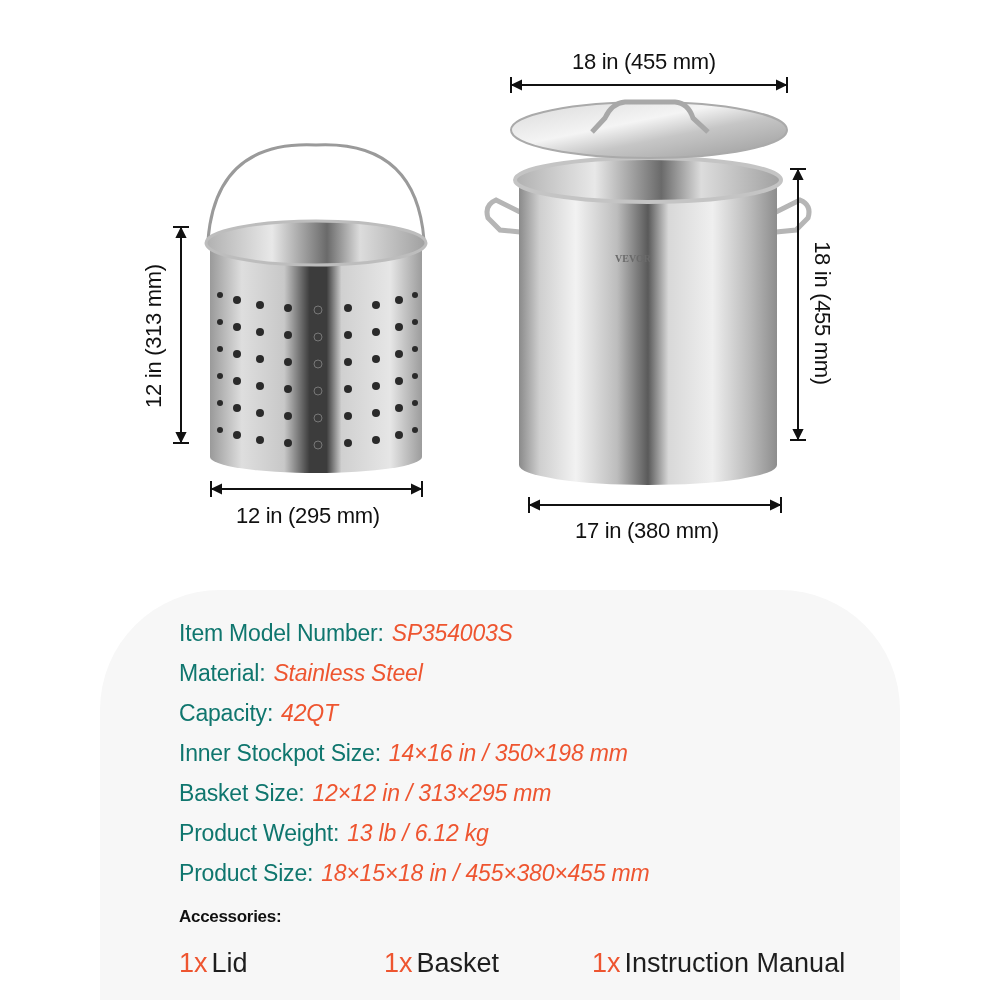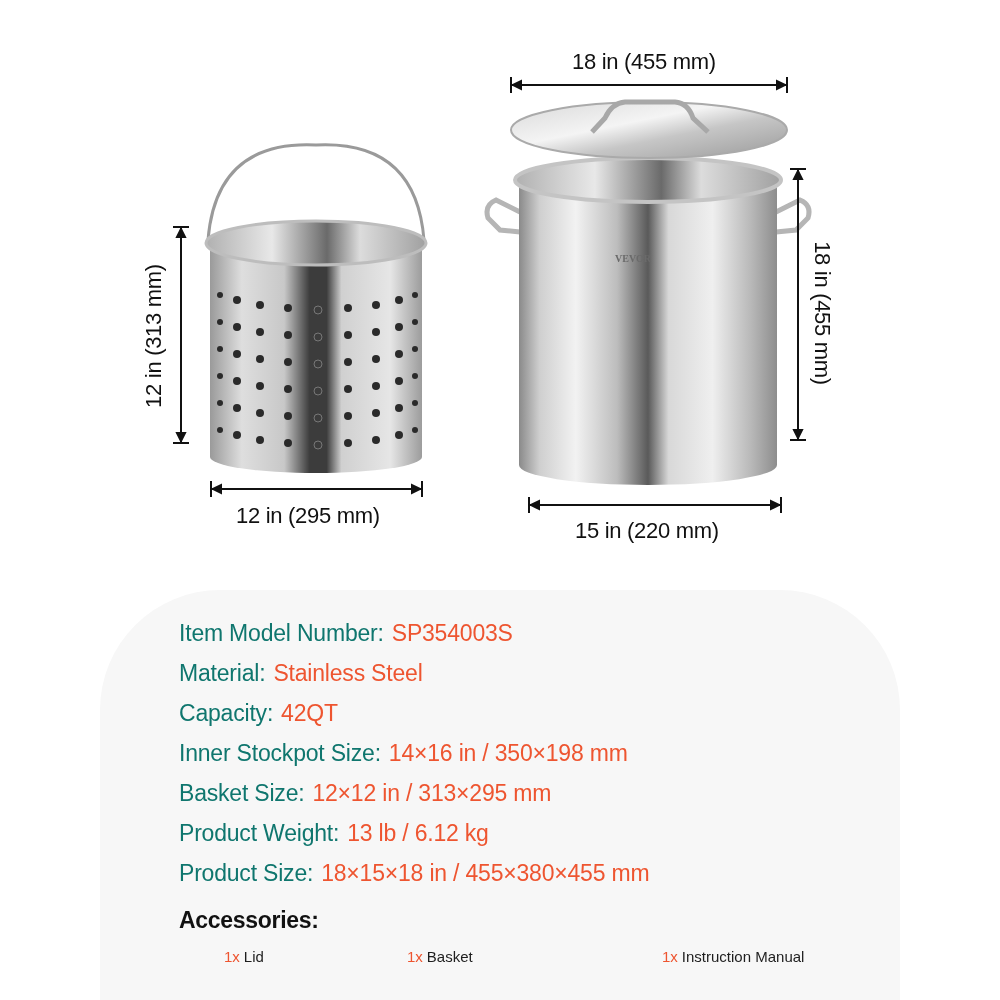--- a/index.html
+++ b/index.html
@@ -8,23 +8,23 @@
 
   .dim-text { position: absolute; font-size: 22px; color: #111; white-space: nowrap; letter-spacing: -0.3px; }
   .vtext { transform-origin: center center; }
 
   .panel {
     position: absolute; left: 100px; top: 590px; width: 800px; height: 430px;
     background: #f7f7f7; border-radius: 120px 120px 0 0;
   }
   .spec-row { position: absolute; left: 179px; font-size: 23px; white-space: nowrap; letter-spacing: -0.2px; }
   .spec-label { color: #0f766e; }
-  .spec-value { color: #ee5530; margin-left: 8px; }
-  .acc-title { position: absolute; left: 179px; top: 907px; font-size: 23px; font-weight: bold; color: #111; letter-spacing: -0.3px; }
-  .acc-item { position: absolute; top: 948px; font-size: 15px; white-space: nowrap; margin-left: 45px; }
+  .spec-value { color: #ee5530; margin-left: 8px; font-style: italic; }
+  .acc-title { position: absolute; left: 179px; top: 907px; font-size: 17px; font-weight: bold; color: #111; letter-spacing: -0.3px; }
+  .acc-item { position: absolute; top: 948px; font-size: 27px; white-space: nowrap; }
   .acc-qty { color: #ee5530; }
   .acc-name { color: #1e1e1e; margin-left: 4px; }
 </style>
 </head>
 <body>
 
 <svg width="1000" height="580" style="position:absolute;left:0;top:0" viewBox="0 0 1000 580">
   <defs>
     <linearGradient id="steel" x1="0" x2="1" y1="0" y2="0">
       <stop offset="0" stop-color="#8a8a8a"></stop>
@@ -172,21 +172,21 @@
     <line x1="211" y1="489" x2="422" y2="489"></line>
     <line x1="211" y1="481" x2="211" y2="497"></line>
       <line x1="422" y1="481" x2="422" y2="497"></line>
     <polygon points="213,489 221,485 221,493"></polygon>
       <polygon points="420,489 412,485 412,493"></polygon>
   </g>
 </svg>
 
 <div class="dim-text" style="left:572px;top:49px;">18 in (455 mm)</div>
 <div class="dim-text vtext" style="left:747px;top:300px;width:150px;text-align:center;transform:rotate(90deg);">18 in (455 mm)</div>
-<div class="dim-text" style="left:575px;top:518px;">15 in (220 mm)</div>
+<div class="dim-text" style="left:575px;top:518px;">17 in (380 mm)</div>
 <div class="dim-text vtext" style="left:79px;top:323px;width:150px;text-align:center;transform:rotate(-90deg);">12 in (313 mm)</div>
 <div class="dim-text" style="left:236px;top:503px;">12 in (295 mm)</div>
 
 <div class="panel"></div>
 
 <div class="spec-row" style="top:620px;">
   <span class="spec-label">Item Model Number:</span><span class="spec-value">SP354003S</span>
 </div>
 <div class="spec-row" style="top:660px;">
   <span class="spec-label">Material:</span><span class="spec-value">Stainless Steel</span>
@@ -204,18 +204,18 @@
   <span class="spec-label">Product Weight:</span><span class="spec-value">13 lb / 6.12 kg</span>
 </div>
 <div class="spec-row" style="top:860px;text-align:center;">
   <span class="spec-label">Product Size:</span><span class="spec-value">18×15×18 in / 455×380×455 mm</span>
 </div>
 
 <div class="acc-title">Accessories:</div>
 <div class="acc-item" style="left:179px;">
   <span class="acc-qty">1x</span><span class="acc-name">Lid</span>
 </div>
-<div class="acc-item" style="left:362px;">
+<div class="acc-item" style="left:384px;">
   <span class="acc-qty">1x</span><span class="acc-name">Basket</span>
 </div>
-<div class="acc-item" style="left:617px;text-align:right;">
+<div class="acc-item" style="left:592px;text-align:right;">
   <span class="acc-qty">1x</span><span class="acc-name">Instruction Manual</span>
 </div>
 
 </body></html>

